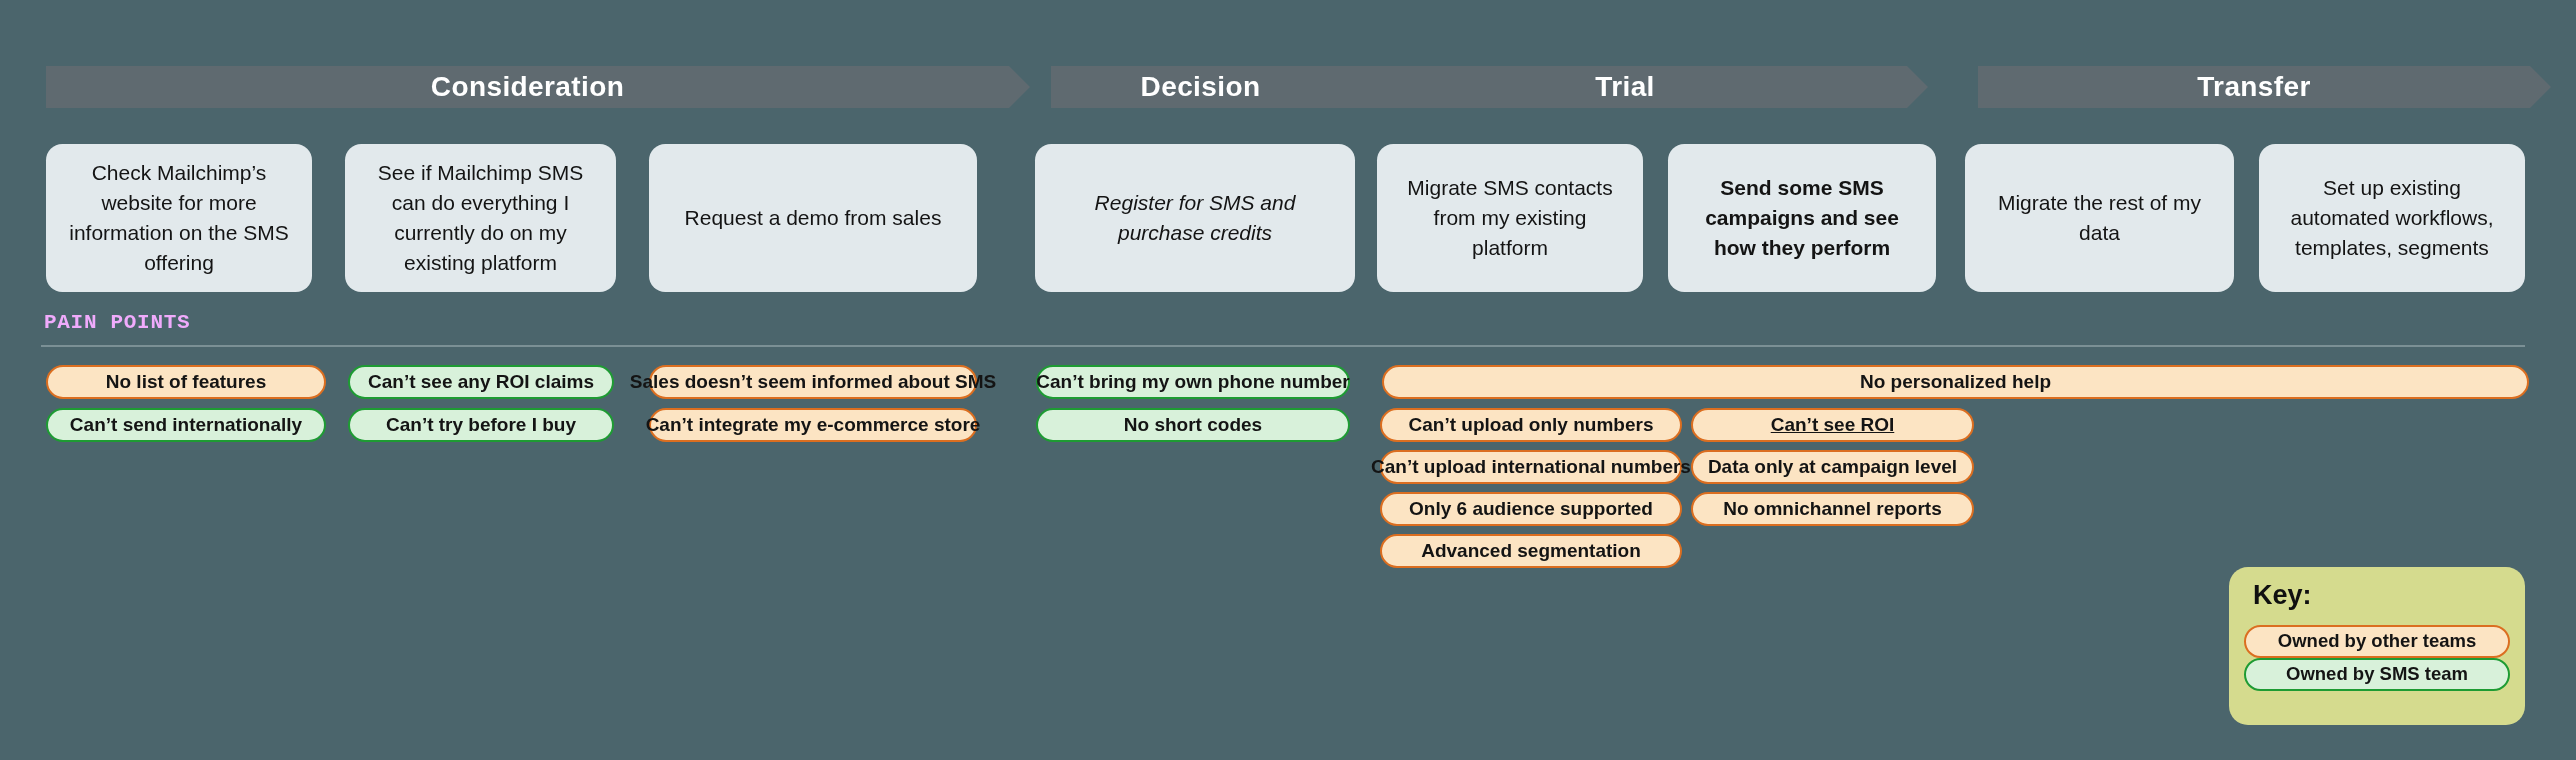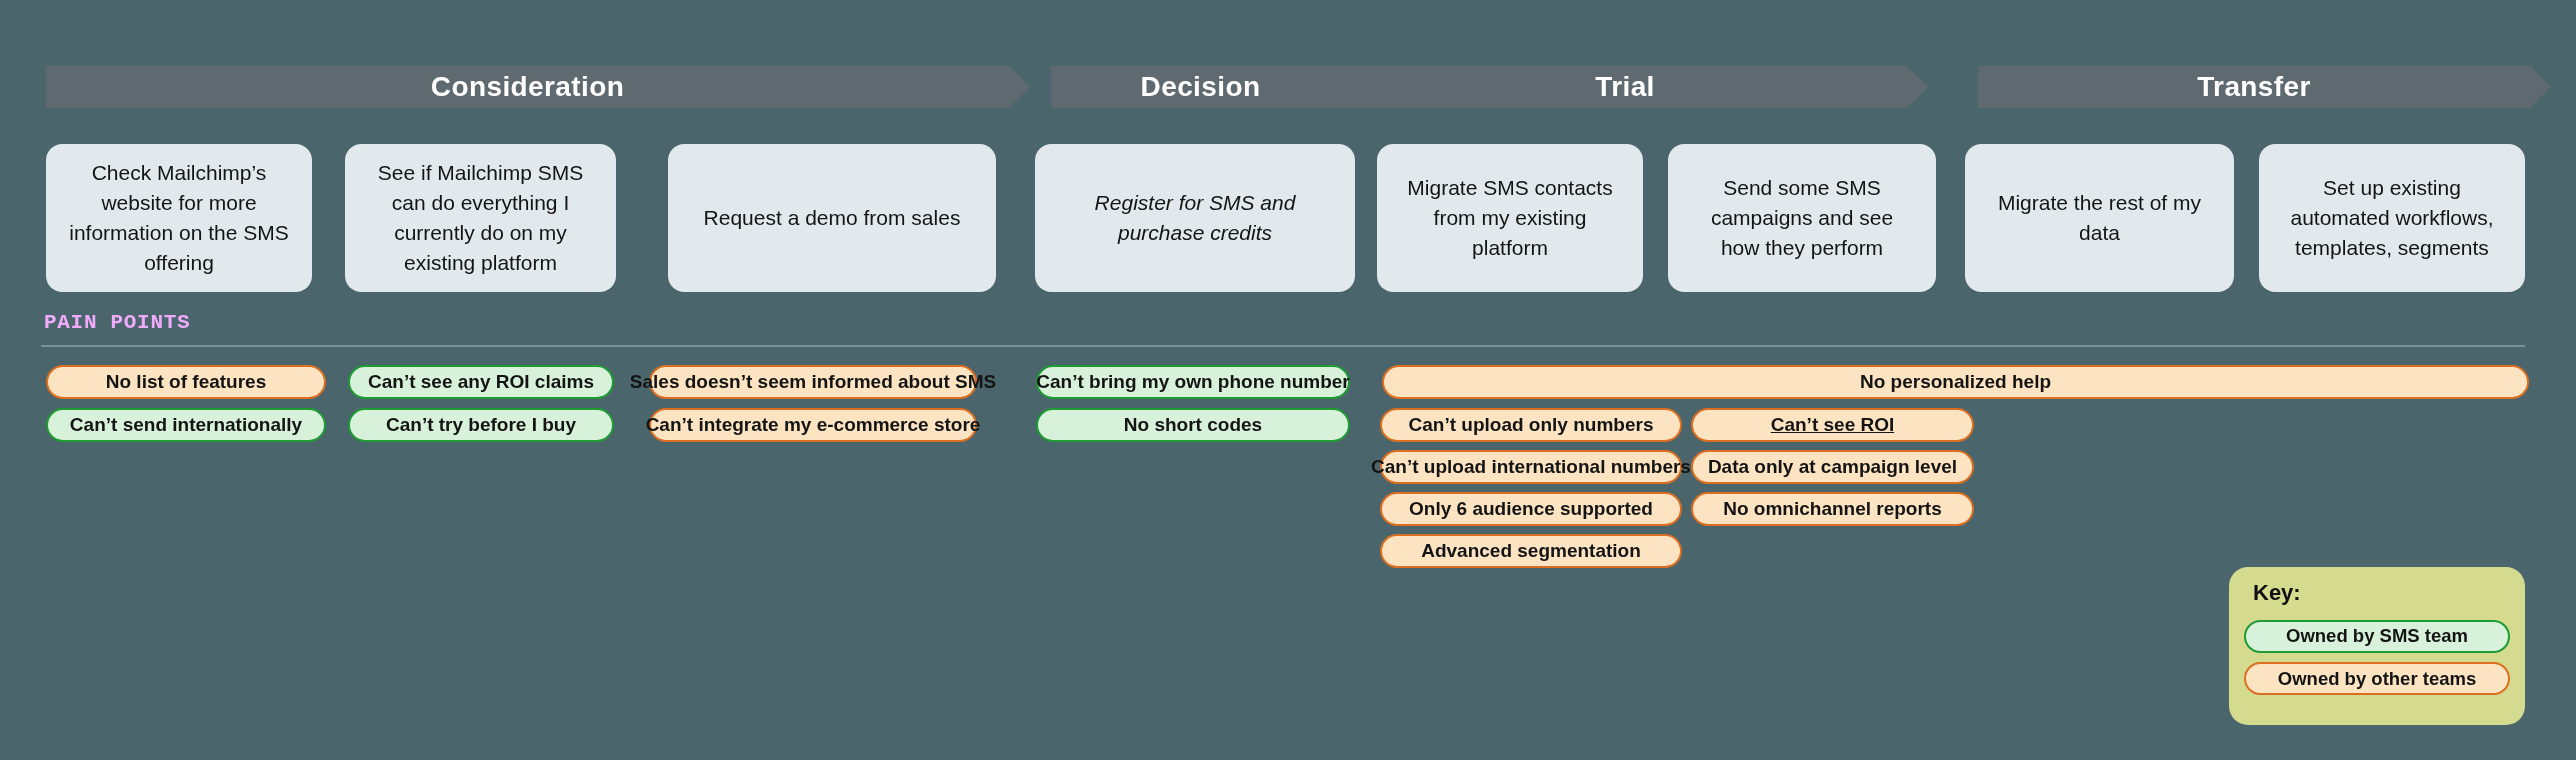--- a/index.html
+++ b/index.html
@@ -40,21 +40,21 @@
   }
   .divider{
     position:absolute;left:41px;top:345px;width:2484px;height:1.5px;
     background:rgba(215,225,225,0.35);
   }
   .key-card{
     position:absolute;left:2229px;top:567px;width:296px;height:158px;
     background:var(--key,#D5DB8E);border-radius:19px;
     box-sizing:border-box;padding:13.3px 15px;
   }
-  .key-title{font-size:22px;font-weight:700;color:#101010;margin:0 0 13.3px 9px;}
+  .key-title{font-size:27px;font-weight:700;color:#101010;margin:0 0 13.3px 9px;}
   .key-pill{
     width:266px;height:33px;border-radius:18px;margin-top:9.6px;
     display:flex;align-items:center;justify-content:center;
     font-size:18.5px;font-weight:700;box-sizing:border-box;
   }
   .key-pill.sms{background:var(--green,#D8F1DA);border:2.2px solid var(--green-b,#1E9B33);margin-top:0;}
   .key-pill.other{background:var(--orange,#FCE4C3);border:2.2px solid var(--orange-b,#DB6E20);}
 </style>
 </head>
 <body>
@@ -64,24 +64,24 @@
   <div id="phases">
       <div class="phase-arrow" style="left: 46px; width: 984px;">Consideration</div>
       <div class="phase-arrow" style="left: 1036px; width: 320px; margin-left: 15px;">Decision</div>
       <div class="phase-arrow" style="left: 1343px; width: 585px;">Trial</div>
       <div class="phase-arrow" style="left: 1965px; width: 573px; margin-left: 13px;">Transfer</div>
     </div>
 
   <div id="cards">
       <div class="journey-card" style="left: 46px; width: 266px;">Check Mailchimp’s website for more information on the SMS offering</div>
       <div class="journey-card" style="left: 345px; width: 271px;">See if Mailchimp SMS can do everything I currently do on my existing platform</div>
-      <div class="journey-card" style="left: 649px; width: 328px; margin-left: 19px;">Request a demo from sales</div>
+      <div class="journey-card" style="left: 649px; width: 328px;">Request a demo from sales</div>
       <div class="journey-card" style="left: 1035px; width: 320px; font-style: italic;">Register for SMS and purchase credits</div>
       <div class="journey-card" style="left: 1377px; width: 266px;">Migrate SMS contacts from my existing platform</div>
-      <div class="journey-card" style="left: 1668px; width: 268px;">Send some SMS campaigns and see how they perform</div>
+      <div class="journey-card" style="left: 1668px; width: 268px; font-weight: bold;">Send some SMS campaigns and see how they perform</div>
       <div class="journey-card" style="left: 1965px; width: 269px;">Migrate the rest of my data</div>
       <div class="journey-card" style="left: 2259px; width: 266px;">Set up existing automated workflows, templates, segments</div>
     </div>
 
   <div class="pain-points-label">PAIN POINTS</div>
 
   <div class="divider"></div>
 
   <div id="pills">
       <div class="pill pill-other" style="left: 46px; top: 365px; width: 280px;">No list of features</div>
@@ -97,18 +97,18 @@
       <div class="pill pill-other" style="left: 1380px; top: 450px; width: 302px;">Can’t upload international numbers</div>
       <div class="pill pill-other" style="left: 1380px; top: 492px; width: 302px;">Only 6 audience supported</div>
       <div class="pill pill-other" style="left: 1380px; top: 534px; width: 302px;">Advanced segmentation</div>
       <div class="pill pill-other" style="left: 1691px; top: 408px; width: 283px; text-decoration: underline;">Can’t see ROI</div>
       <div class="pill pill-other" style="left: 1691px; top: 450px; width: 283px;">Data only at campaign level</div>
       <div class="pill pill-other" style="left: 1691px; top: 492px; width: 283px;">No omnichannel reports</div>
     </div>
 
   <div class="key-card">
     <div class="key-title">Key:</div>
+    <div class="key-pill other">Owned by other teams</div>
     <div class="key-pill sms">Owned by SMS team</div>
-    <div class="key-pill other">Owned by other teams</div>
   </div>
 
 </div>
 
 
 </body></html>

